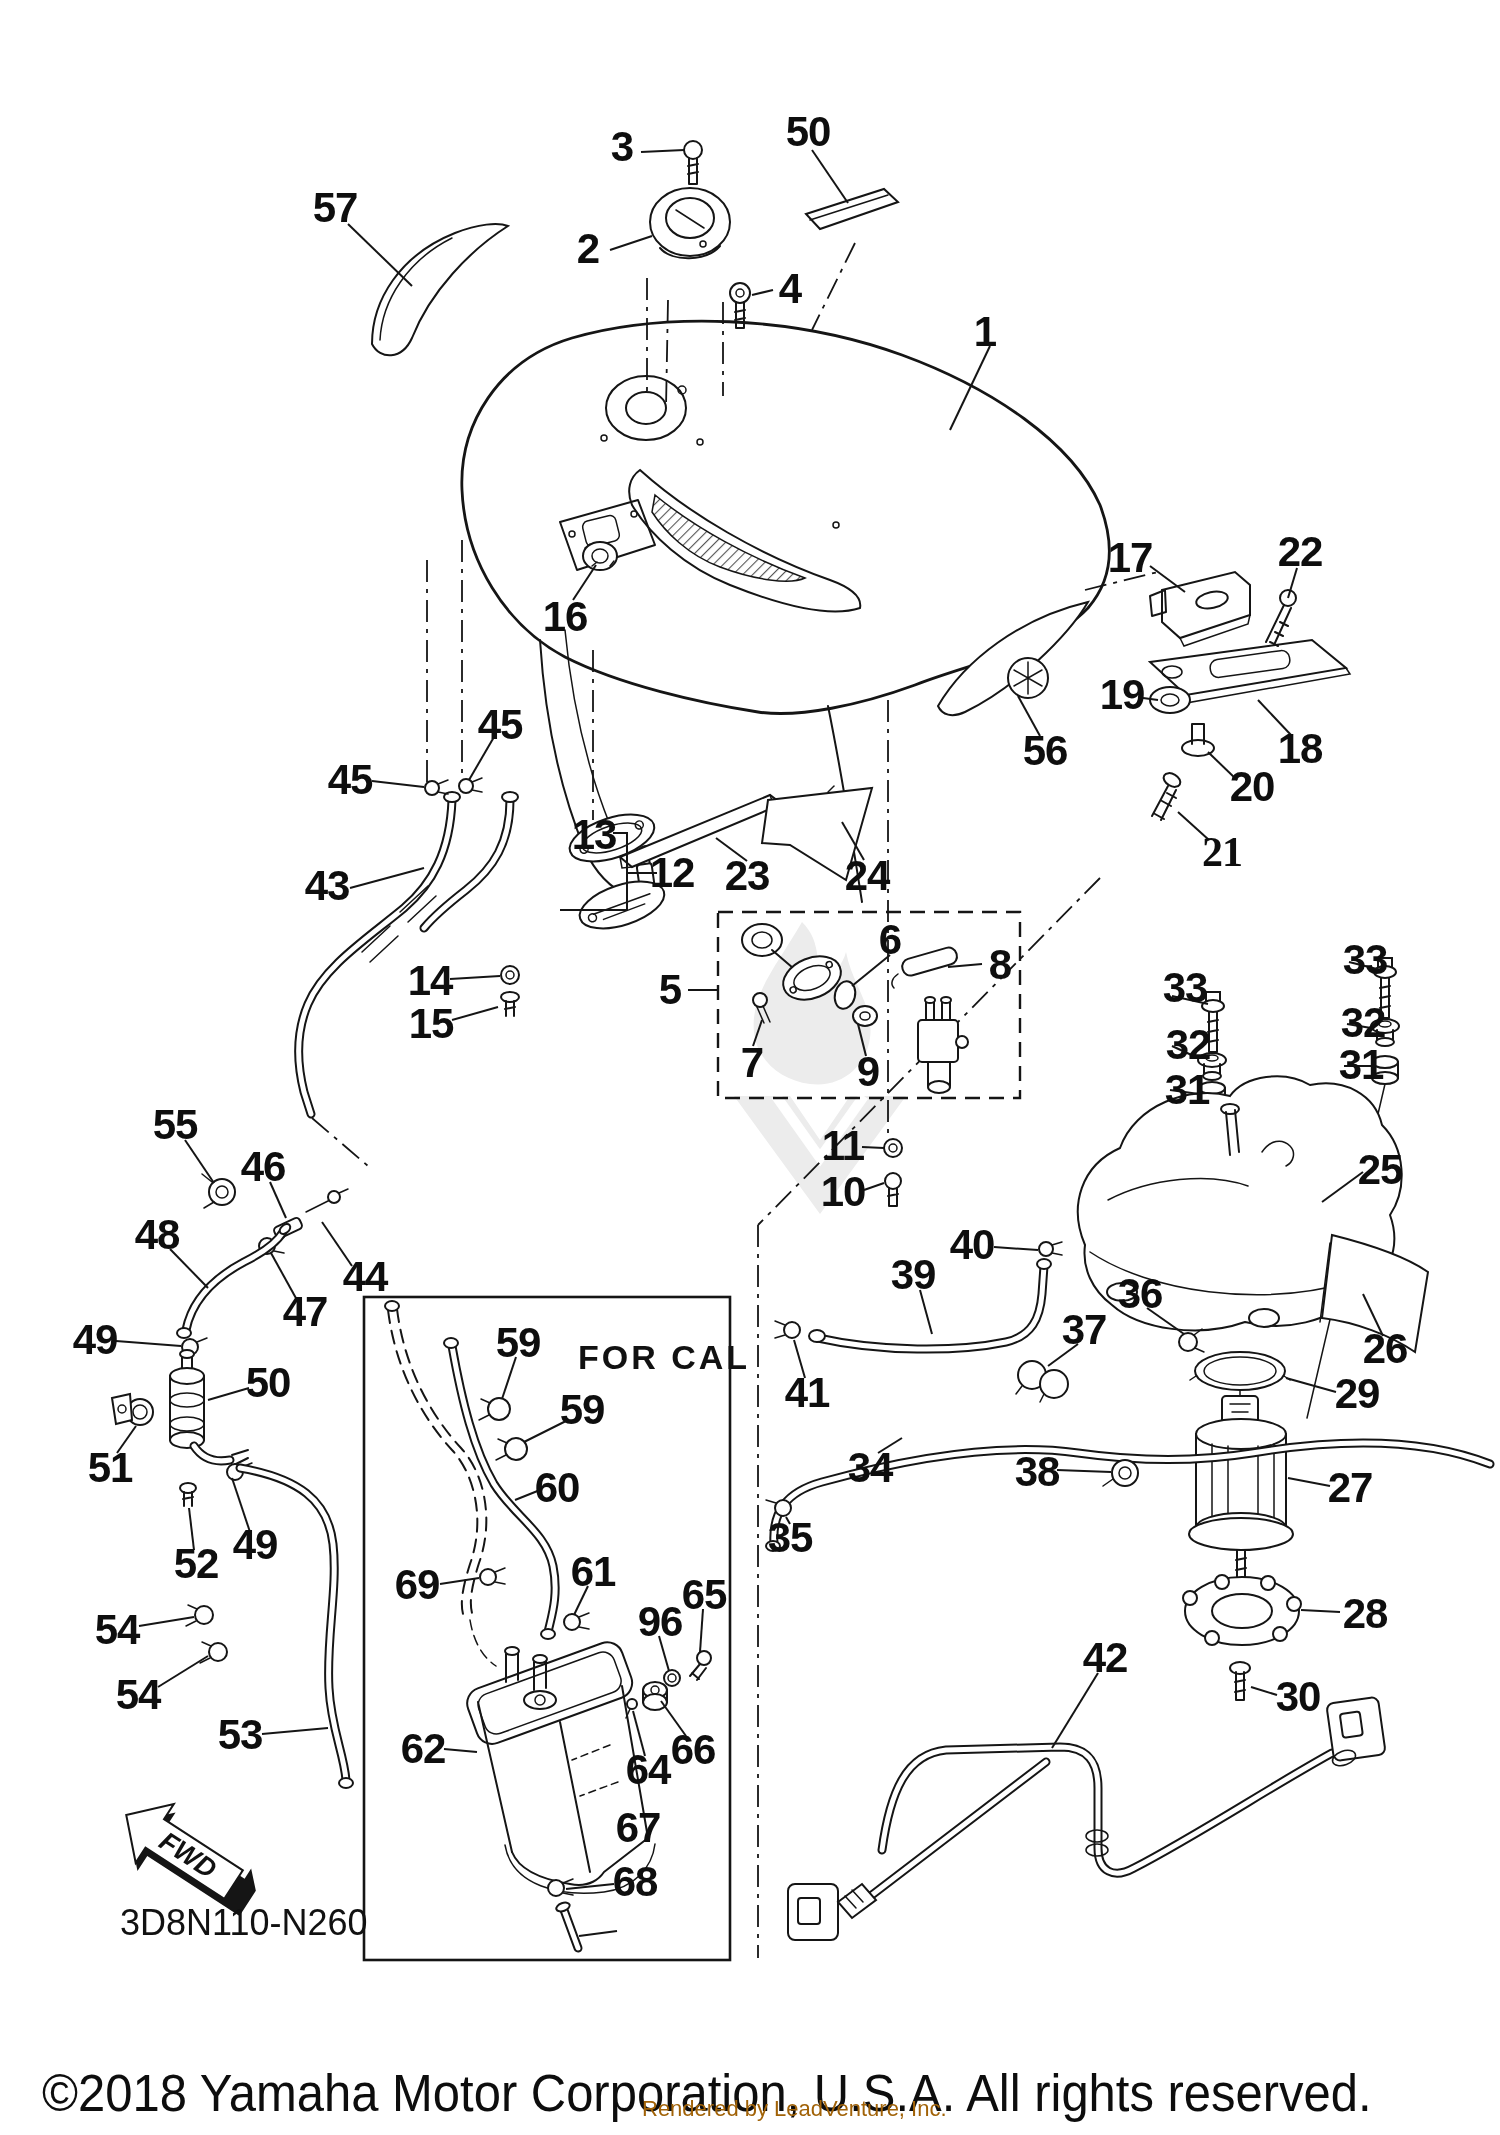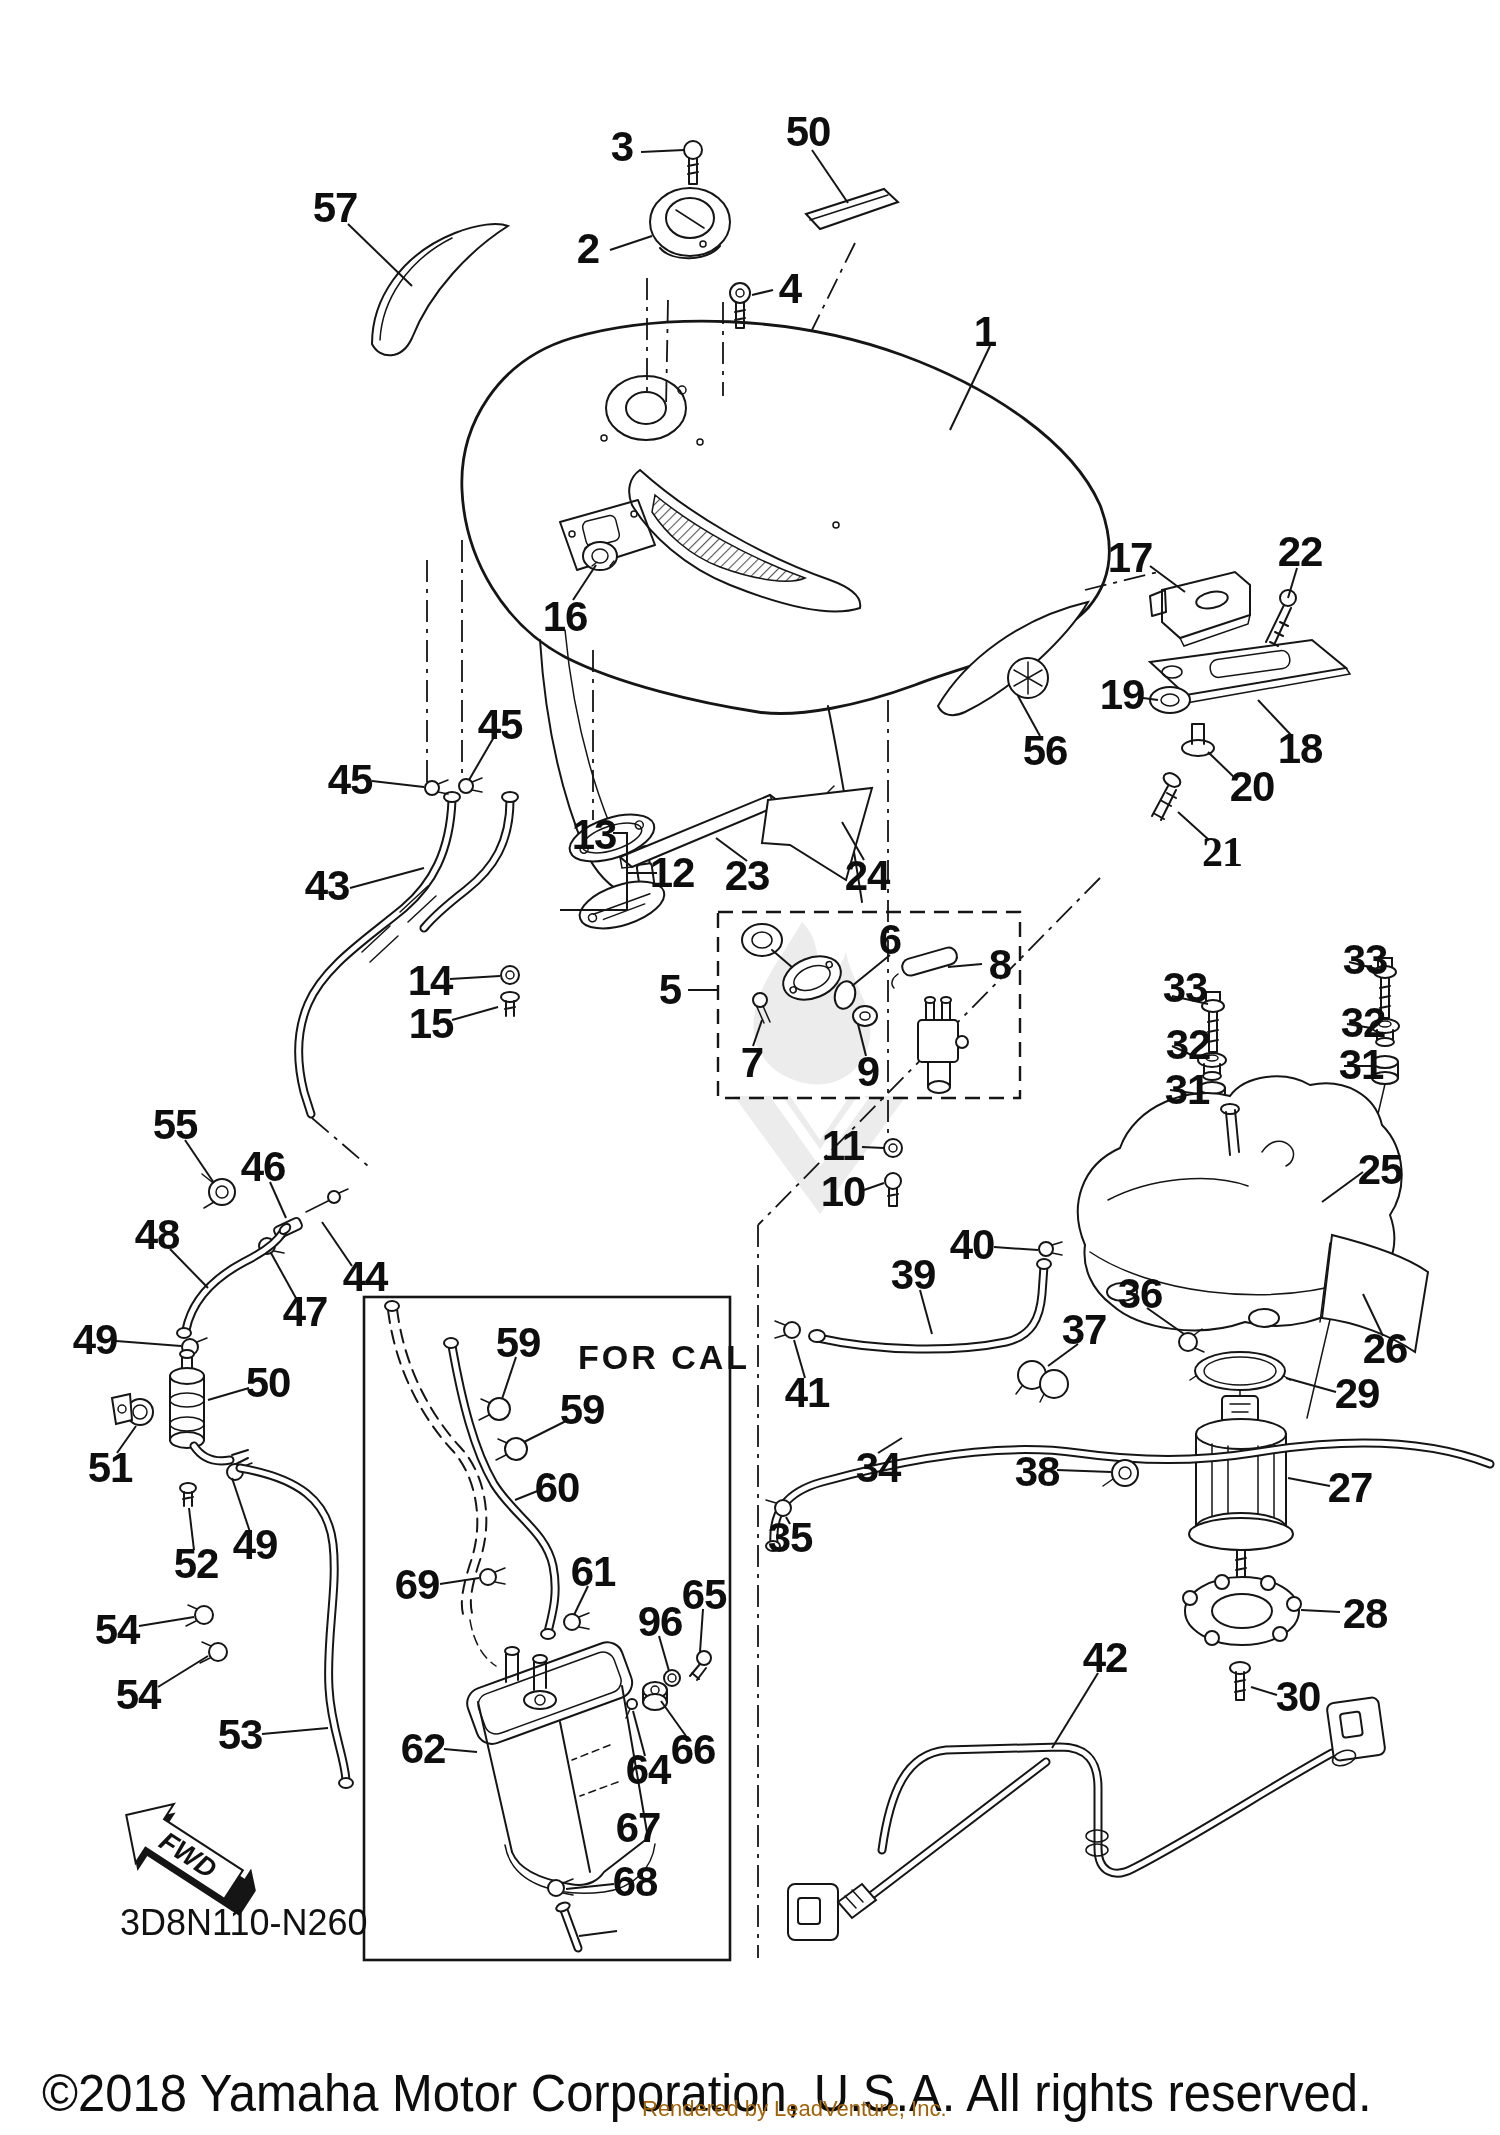--- a/index.html
+++ b/index.html
@@ -543,21 +543,21 @@
       <div class="callout" style="left: 1361px; top: 1065px;">31</div>
       <div class="callout" style="left: 1380px; top: 1170px;">25</div>
       <div class="callout" style="left: 972px; top: 1245px;">40</div>
       <div class="callout" style="left: 913px; top: 1275px;">39</div>
       <div class="callout" style="left: 1140px; top: 1294px;">36</div>
       <div class="callout" style="left: 1084px; top: 1330px;">37</div>
       <div class="callout" style="left: 1385px; top: 1349px;">26</div>
       <div class="callout" style="left: 1357px; top: 1394px;">29</div>
       <div class="callout" style="left: 807px; top: 1393px;">41</div>
       <div class="callout" style="left: 1037px; top: 1472px;">38</div>
-      <div class="callout" style="left: 870px; top: 1468px; margin-left: 8px;">34</div>
+      <div class="callout" style="left: 870px; top: 1468px;">34</div>
       <div class="callout" style="left: 790px; top: 1538px;">35</div>
       <div class="callout" style="left: 1350px; top: 1488px;">27</div>
       <div class="callout" style="left: 1365px; top: 1614px;">28</div>
       <div class="callout" style="left: 1298px; top: 1697px;">30</div>
       <div class="callout" style="left: 1105px; top: 1658px;">42</div>
       <div class="callout" style="left: 175px; top: 1125px;">55</div>
       <div class="callout" style="left: 263px; top: 1167px;">46</div>
       <div class="callout" style="left: 157px; top: 1235px;">48</div>
       <div class="callout" style="left: 365px; top: 1277px;">44</div>
       <div class="callout" style="left: 305px; top: 1312px;">47</div>

